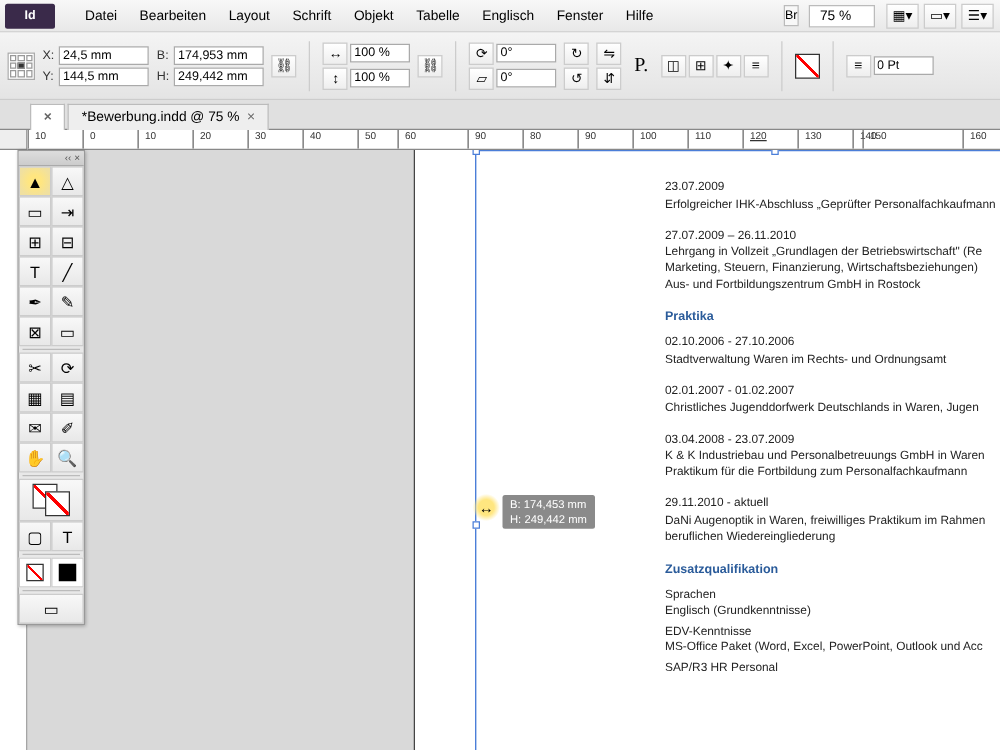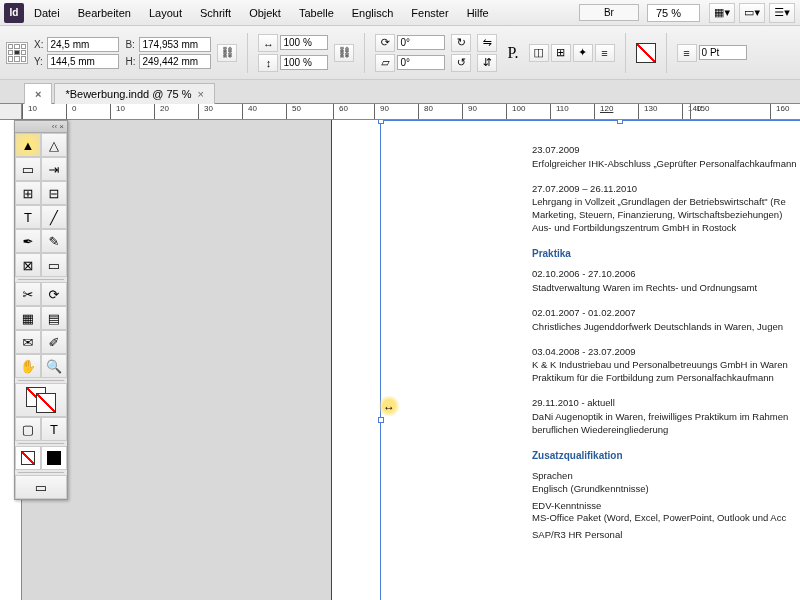--- a/index.html
+++ b/index.html
@@ -1,18 +1,18 @@
 <!DOCTYPE html>
 <html><head>
 <meta charset="utf-8">
 <style>
 * { margin: 0; padding: 0; box-sizing: border-box; font-family: "Segoe UI", Tahoma, sans-serif; }
 body { background: #f0f0f0; width: 800px; height: 600px; overflow: hidden; font-size: 11px; }
 .menubar { height: 26px; background: linear-gradient(#f8f8f8,#e8e8e8); display: flex; align-items: center; padding: 0 4px; border-bottom: 1px solid #ccc; gap: 2px; }
-.menubar .logo { width: 20px; height: 20px; background: #3a2a4a; color: #fff; display: flex; align-items: center; justify-content: center; font-size: 10px; font-weight: bold; border-radius: 2px; margin-right: 0; }
+.menubar .logo { width: 40px; height: 20px; background: #3a2a4a; color: #fff; display: flex; align-items: center; justify-content: center; font-size: 10px; font-weight: bold; border-radius: 2px; margin-right: 14px; }
 .menubar .menu-item { padding: 4px 8px; cursor: pointer; }
 .menubar .spacer { flex: 1; }
 .menubar .zoom-box { border: 1px solid #bbb; padding: 2px 18px 2px 8px; background: #fff; position: relative; font-size: 11px; margin: 0 6px; }
 .menubar .rbtn { width: 26px; height: 20px; border: 1px solid #ccc; background: linear-gradient(#fff,#eee); margin: 0 1px; display:flex;align-items:center;justify-content:center; }
 .controlbar { height: 54px; background: linear-gradient(#f4f4f4,#e4e4e4); border-bottom: 1px solid #ccc; display: flex; align-items: center; padding: 0 6px; gap: 6px; }
 .coord-grid { display: grid; grid-template-columns: auto auto; gap: 2px 4px; align-items: center; }
 .coord-grid label { font-size: 10px; color: #333; }
 .coord-grid input { width: 72px; font-size: 10px; padding: 1px 2px; border: 1px solid #aaa; background: #fff; }
 .ref-point { width: 22px; height: 22px; border: 1px solid #aaa; display: grid; grid-template-columns: repeat(3,1fr); grid-template-rows: repeat(3,1fr); gap:1px; padding:1px; background:#fff; }
 .ref-point span { background:#fff; border:1px solid #999; }
@@ -49,21 +49,21 @@
 .toolbox .tb-head { height:12px; background:linear-gradient(#ddd,#ccc); border-bottom:1px solid #aaa; display:flex; justify-content:flex-end; align-items:center; padding:0 3px; font-size:8px; color:#555; }
 .toolbox .tools { display:grid; grid-template-columns:1fr 1fr; }
 .toolbox .tool { height:24px; border:1px solid #ccc; background:linear-gradient(#f8f8f8,#e8e8e8); display:flex; align-items:center; justify-content:center; font-size:13px; cursor:pointer; position:relative; }
 .toolbox .tool.sel { background: radial-gradient(circle,#ffe680 30%, #f0e0a0 80%); }
 .toolbox .tool.wide { grid-column: span 2; }
 .toolbox .sep { grid-column: span 2; height:1px; background:#bbb; margin:2px 3px; }
 .swatch { width:20px; height:20px; border:1px solid #333; background:#fff; position:relative;}
 .swatch .diag { position:absolute; inset:0; }
 .swatch .diag:before { content:""; position:absolute; left:0; top:0; right:0; bottom:0; background:linear-gradient(45deg,transparent 45%,red 45%,red 55%,transparent 55%); }
 .sep-v { width:1px; height:40px; background:#ccc; margin:0 4px; }
-.br-box { border:1px solid #bbb; padding:2px 24px; background:#f8f8f8; font-size:10px; }
+.br-box { border:1px solid #bbb; padding:2px 0; background:#f8f8f8; font-size:10px; }
 </style>
 </head>
 <body>
 
 <div class="menubar">
   <div class="logo">Id</div>
   <div class="menu-item">Datei</div>
   <div class="menu-item">Bearbeiten</div>
   <div class="menu-item">Layout</div>
   <div class="menu-item">Schrift</div>
@@ -168,21 +168,21 @@
   <div class="ruler-corner"></div>
   <div class="ruler-h">
     <div class="ticks" id="hticks">
         <div class="tick" style="left: 0px;">10</div>
         <div class="tick" style="left: 44px;">0</div>
         <div class="tick" style="left: 88px;">10</div>
         <div class="tick" style="left: 132px;">20</div>
         <div class="tick" style="left: 176px;">30</div>
         <div class="tick" style="left: 220px;">40</div>
         <div class="tick" style="left: 264px;">50</div>
-        <div class="tick" style="left: 311px; text-align: right;">60</div>
+        <div class="tick" style="left: 296px; text-align: right;">60</div>
         <div class="tick" style="left: 352px;">90</div>
         <div class="tick" style="left: 396px;">80</div>
         <div class="tick" style="left: 440px;">90</div>
         <div class="tick" style="left: 484px;">100</div>
         <div class="tick" style="left: 528px;">110</div>
         <div class="tick" style="left: 572px; text-decoration: underline;">120</div>
         <div class="tick" style="left: 616px;">130</div>
         <div class="tick" style="left: 660px;">140</div>
         <div class="tick" style="left: 668px;">150</div>
         <div class="tick" style="left: 748px;">160</div>
@@ -196,20 +196,24 @@
 
       <div class="frame-sel">
         <div class="handle" style="top:-3px;left:-3px;"></div>
         <div class="handle" style="top:-3px;left:50%;margin-left:-3px;"></div>
 
         <div class="handle" style="top:50%;left:-3px;margin-top:-3px;"></div>
 
       </div>
 
       <div class="resize-cursor">↔</div>
+      <div class="dim-tooltip">
+        <span>B:</span> <span>174,453 mm</span><br>
+        <span>H:</span> <span>249,442 mm</span>
+      </div>
 
 
       <div class="page-content" id="pcontent">
           <div class="block">
             <div class="date">23.07.2009</div>
             <div>Erfolgreicher IHK-Abschluss „Geprüfter Personalfachkaufmann</div>
           </div>
           <div class="block">
             <div class="date">27.07.2009 – 26.11.2010</div>
             <div>Lehrgang in Vollzeit „Grundlagen der Betriebswirtschaft" (Re</div>

